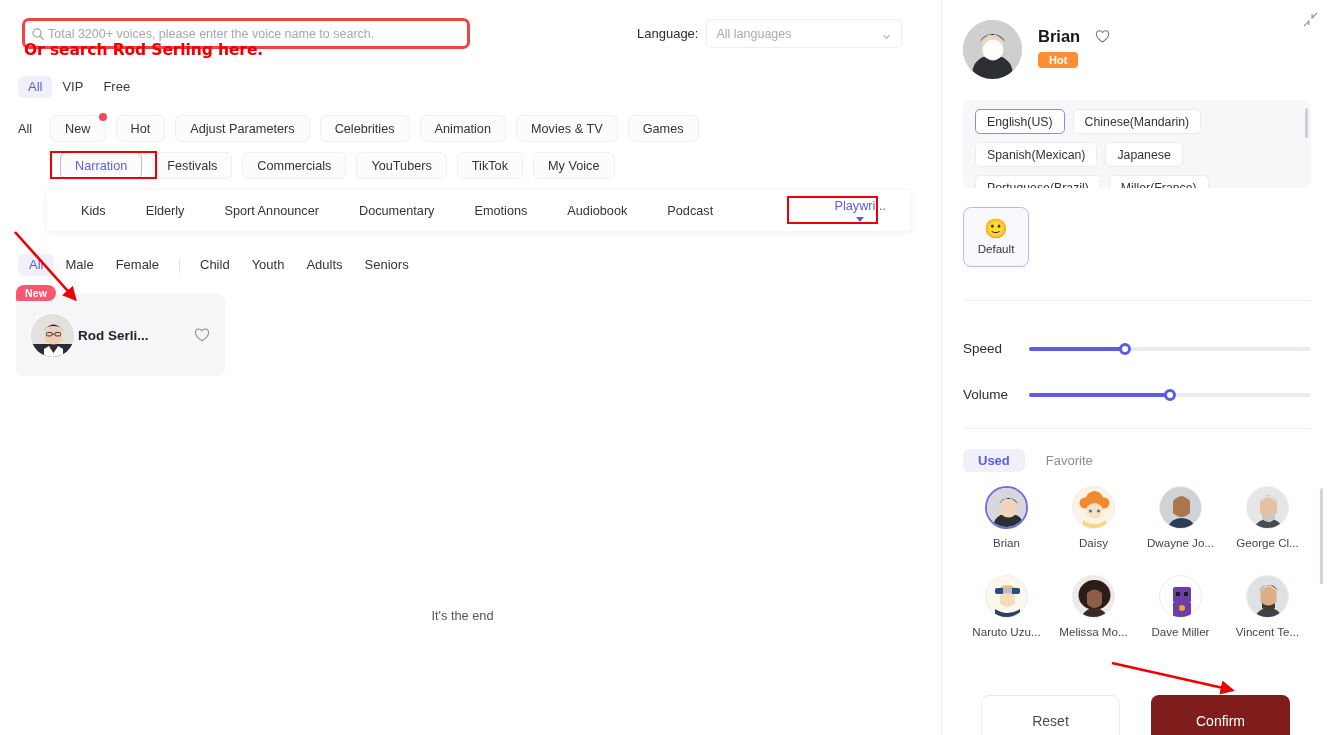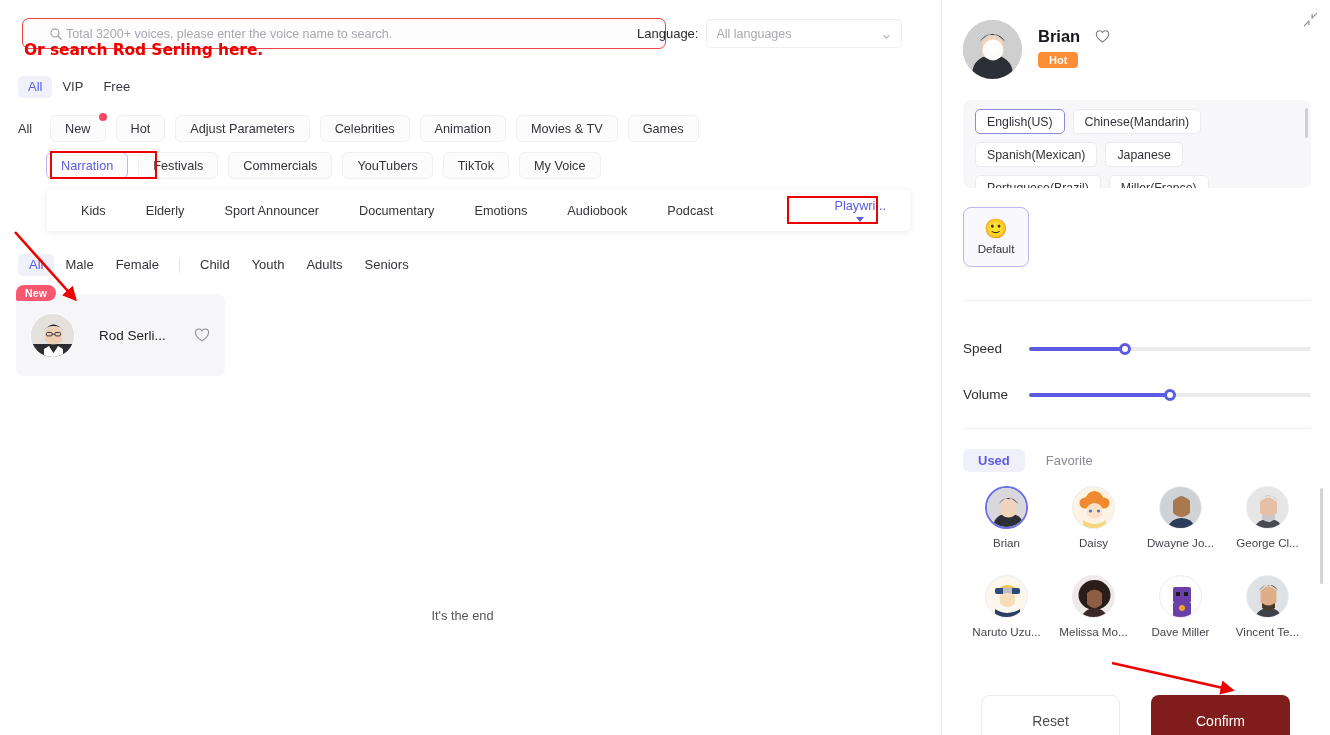--- a/index.html
+++ b/index.html
@@ -16,24 +16,24 @@
     position: relative;
     width: 941px; height: 735px;
     background: #ffffff;
     flex: 0 0 941px;
   }
 
   
   .search-row { position: absolute; left: 0; top: 18px; width: 941px; height: 32px; }
   .search-box {
     position: absolute; left: 22px; top: 0;
-    width: 644px; height: 31px;
-    border: 1px solid #ef4444; border-radius: 7px;
+    width: 448px; height: 31px;
+    border: 3px solid #ef4444; border-radius: 7px;
     background: #fdfdfe;
-    display: flex; align-items: center; padding: 0 26px;
+    display: flex; align-items: center; padding: 0 6px;
   }
   .search-icon { width: 14px; height: 14px; flex: 0 0 14px; margin-right: 3px; }
   .search-input {
     border: none; outline: none; background: transparent;
     font-family: "Liberation Sans", sans-serif;
     font-size: 12.5px; color: #9a9aa6; width: 100%;
   }
   .search-input::placeholder { color: #a7a7b2; }
 
   .lang-wrap { position: absolute; left: 637px; top: 1px; display: flex; align-items: center; }
@@ -61,21 +61,21 @@
   .tier-tab {
     font-size: 13px; color: #3a3a44;
     padding: 3px 10px; border-radius: 5px; cursor: pointer;
     line-height: 16px;
   }
   .tier-tab.active { color: #5b5ce2; background: #f0f0fb; font-weight: 400; }
 
   
   .cat-row { position: absolute; display: flex; align-items: center; gap: 10px; }
   .cat-row-1 { left: 18px; top: 115px; }
-  .cat-row-2 { left: 14px; top: 152px; text-align: center; }
+  .cat-row-2 { left: 28px; top: 152px; text-align: center; }
   .row-all {
     font-size: 12.7px; color: #33333c; padding-right: 8px; cursor: pointer;
   }
   .chip {
     height: 27px; padding: 0 14px;
     border: 1px solid #efeff4; border-radius: 6px;
     background: #fcfcfd;
     font-size: 12.7px; color: #33333c;
     display: flex; align-items: center; justify-content: center;
     cursor: pointer; white-space: nowrap; position: relative;
@@ -131,21 +131,21 @@
     font-size: 10.5px; font-weight: bold;
     padding: 1.5px 9px 2.5px 9px;
     border-radius: 9px 9px 9px 2px;
     letter-spacing: 0.2px;
   }
   .vc-avatar {
     width: 45px; height: 45px; border-radius: 50%;
     overflow: hidden; flex: 0 0 45px; background: #ddd;
     border: 1px solid #fff;
   }
-  .vc-name { margin-left: 24px; font-size: 13.5px; color: #22222a; font-weight: normal; }
+  .vc-name { margin-left: 3px; font-size: 13.5px; color: #22222a; font-weight: bold; }
   .vc-heart { margin-left: auto; width: 18px; height: 18px; cursor: pointer; }
 
   .end-text {
     position: absolute; left: 0; top: 608px; width: 925px;
     text-align: center; font-size: 12.8px; color: #55555f;
   }
 
   
   .right {
     position: relative;

